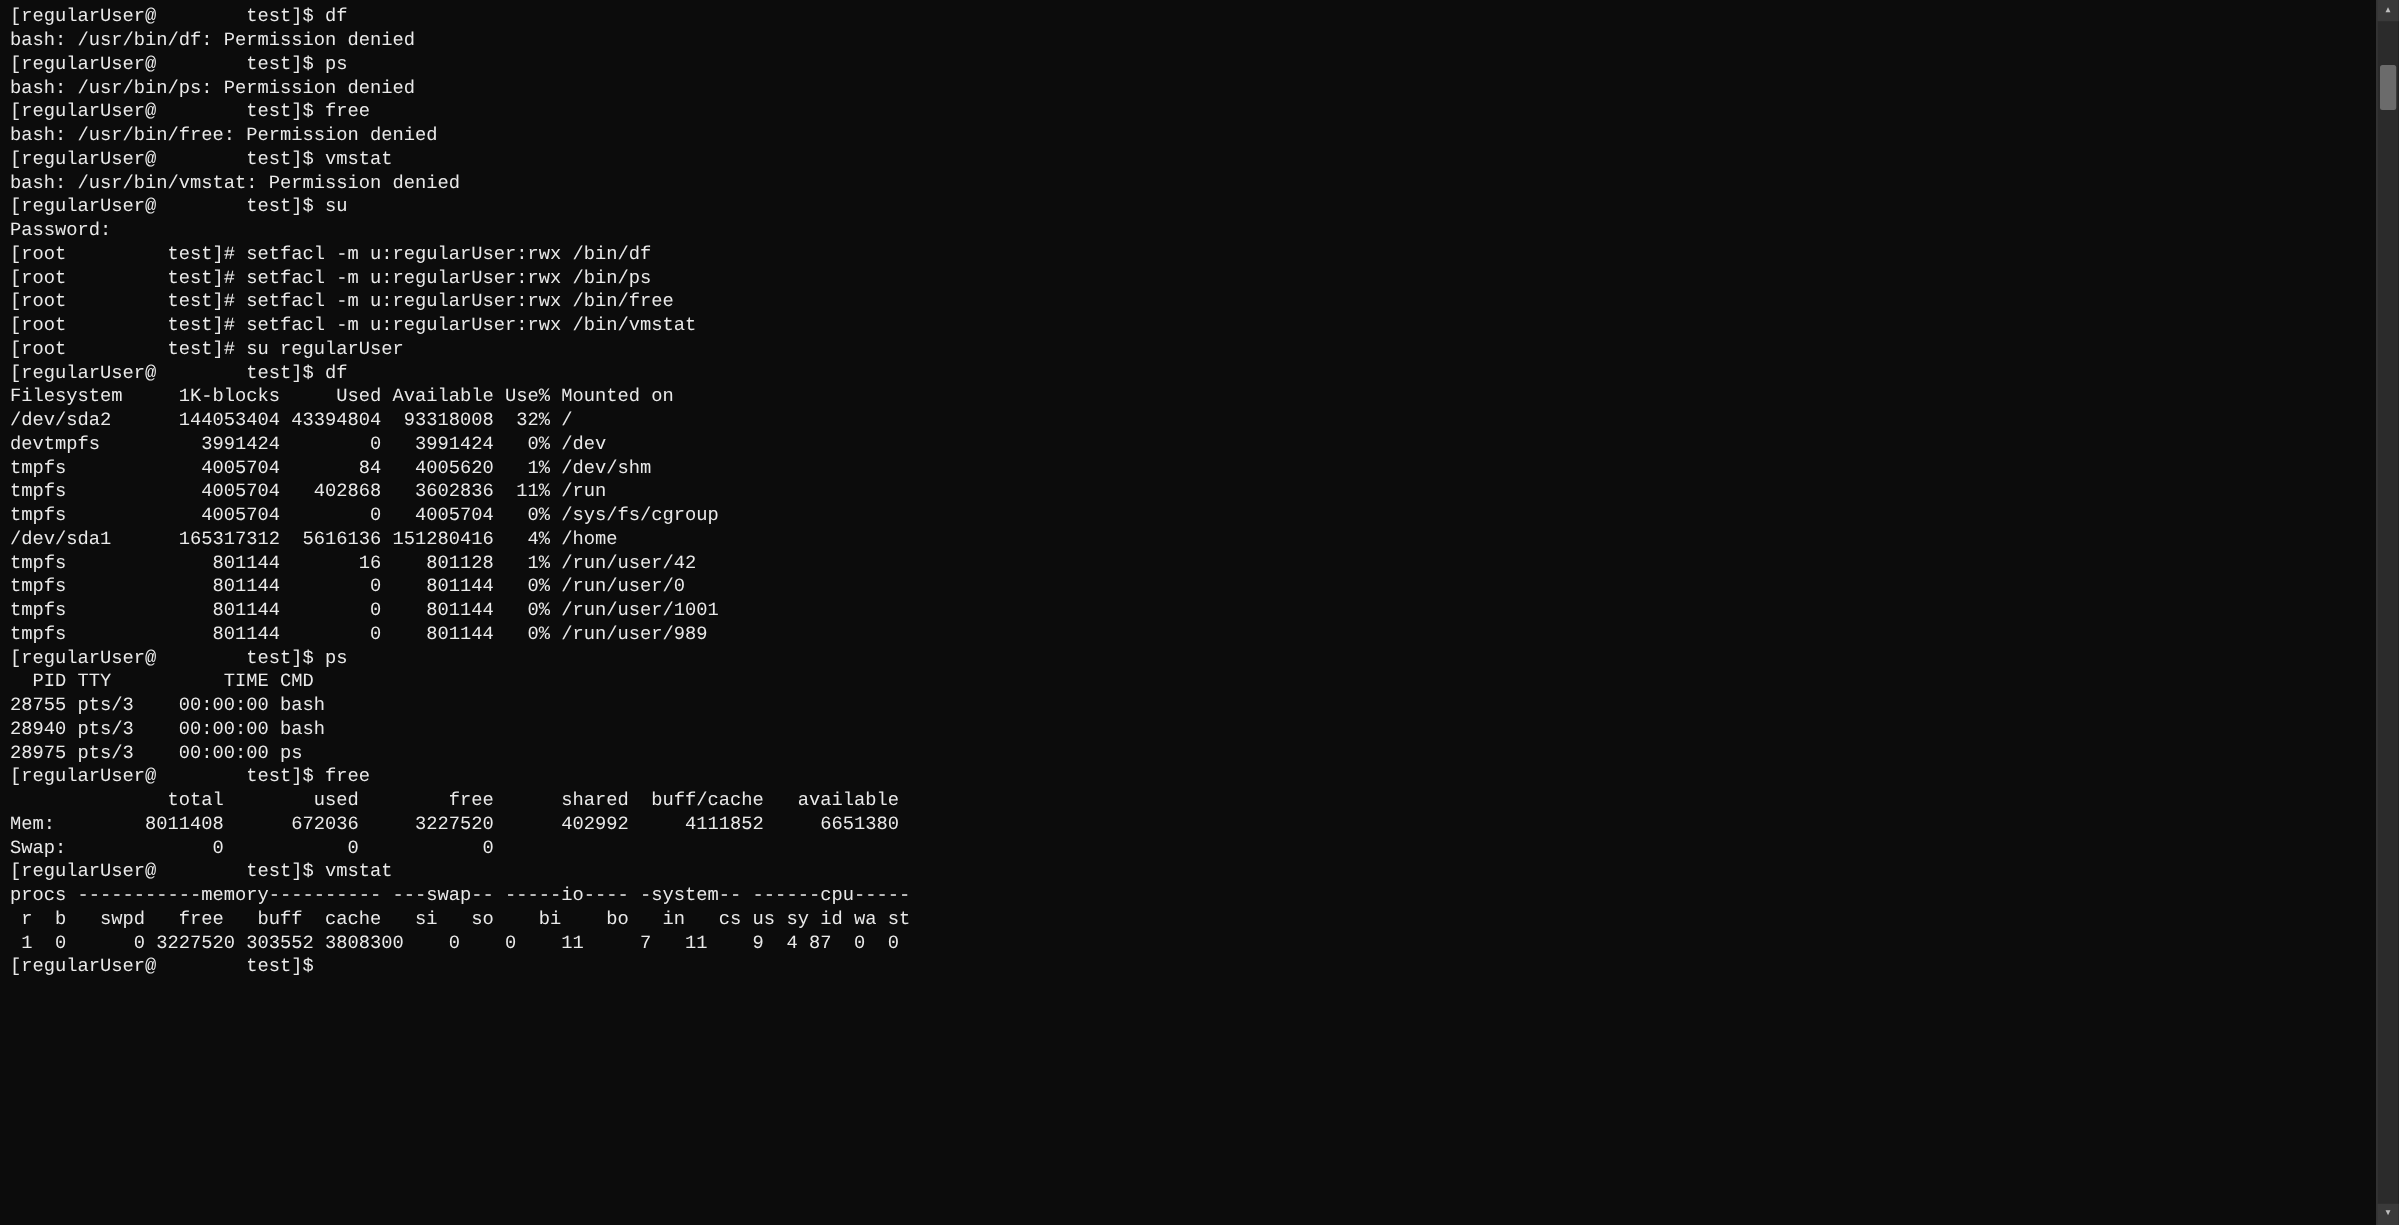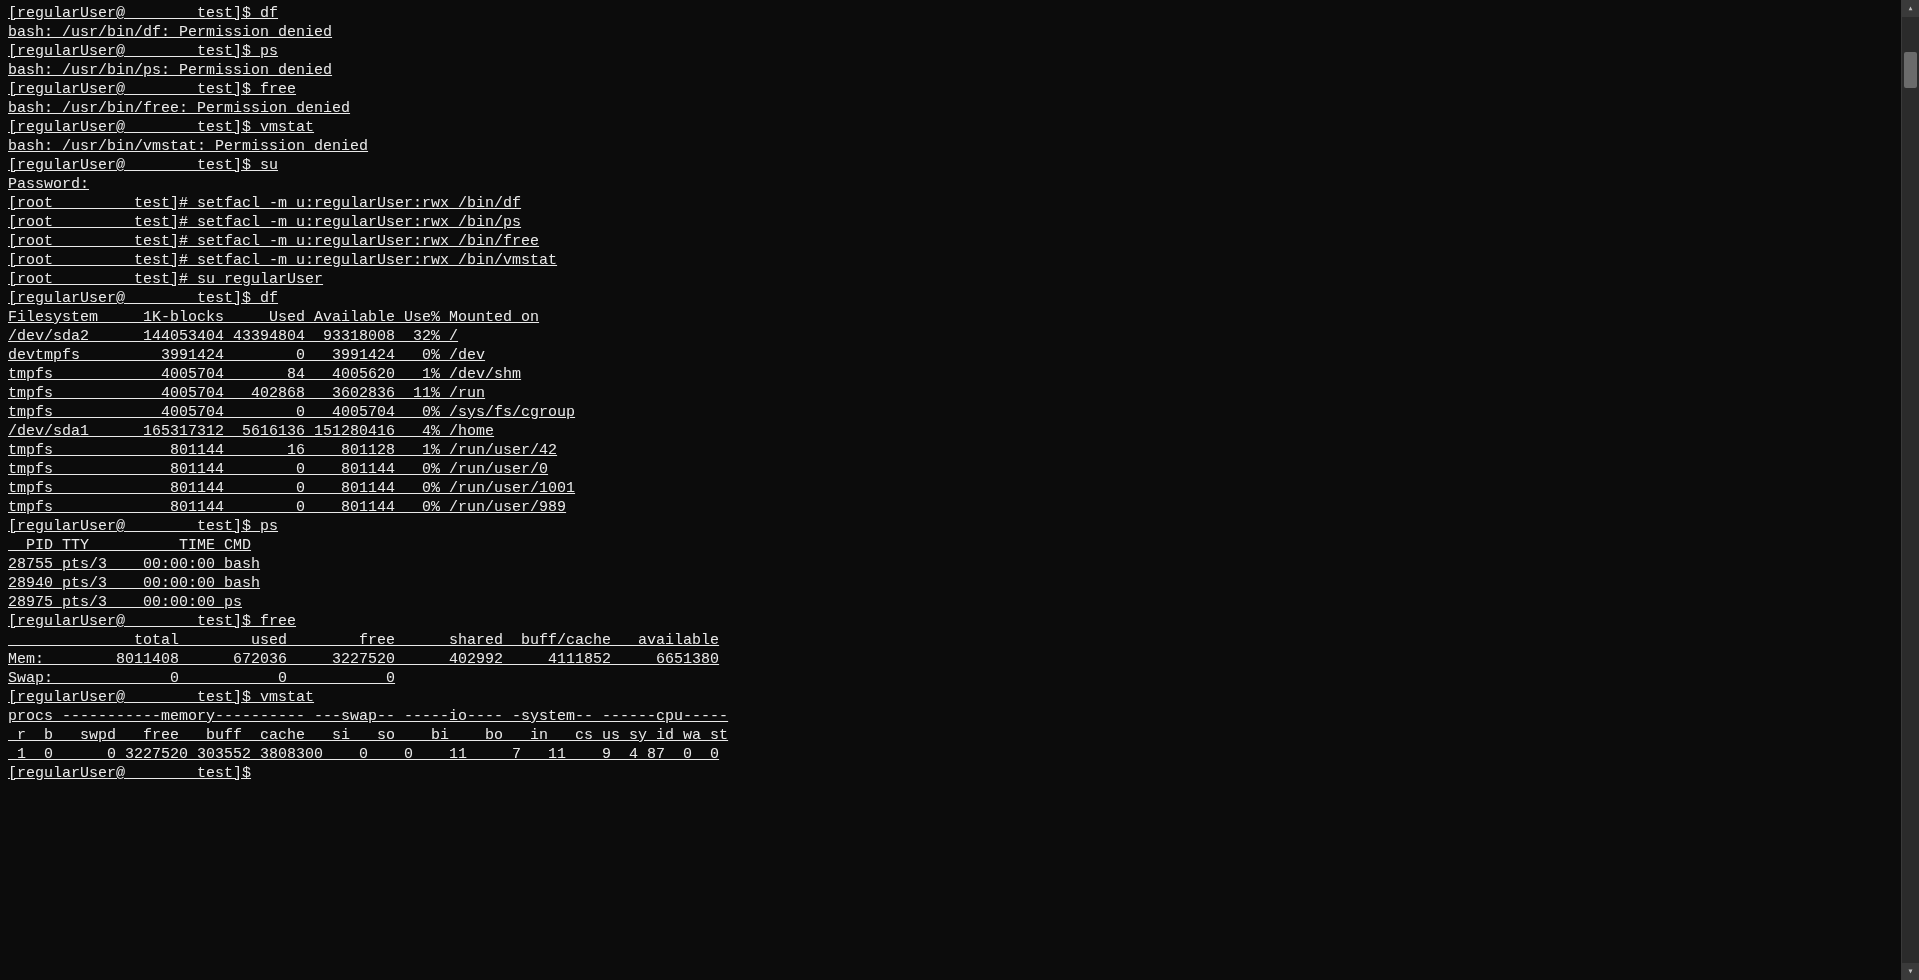--- a/index.html
+++ b/index.html
@@ -15,21 +15,20 @@
     overflow: hidden;
   }
   .terminal {
     position: relative;
     width: 1506px;
     height: 828px;
     padding: 4px 8px;
     box-sizing: border-box;
     white-space: pre;
     overflow: hidden;
-    text-decoration: underline;
   }
   .scrollbar {
     position: absolute;
     top: 0;
     right: 0;
     width: 17px;
     height: 980px;
     background: #2b2b2b;
     border-left: 1px solid #3a3a3a;
   }

